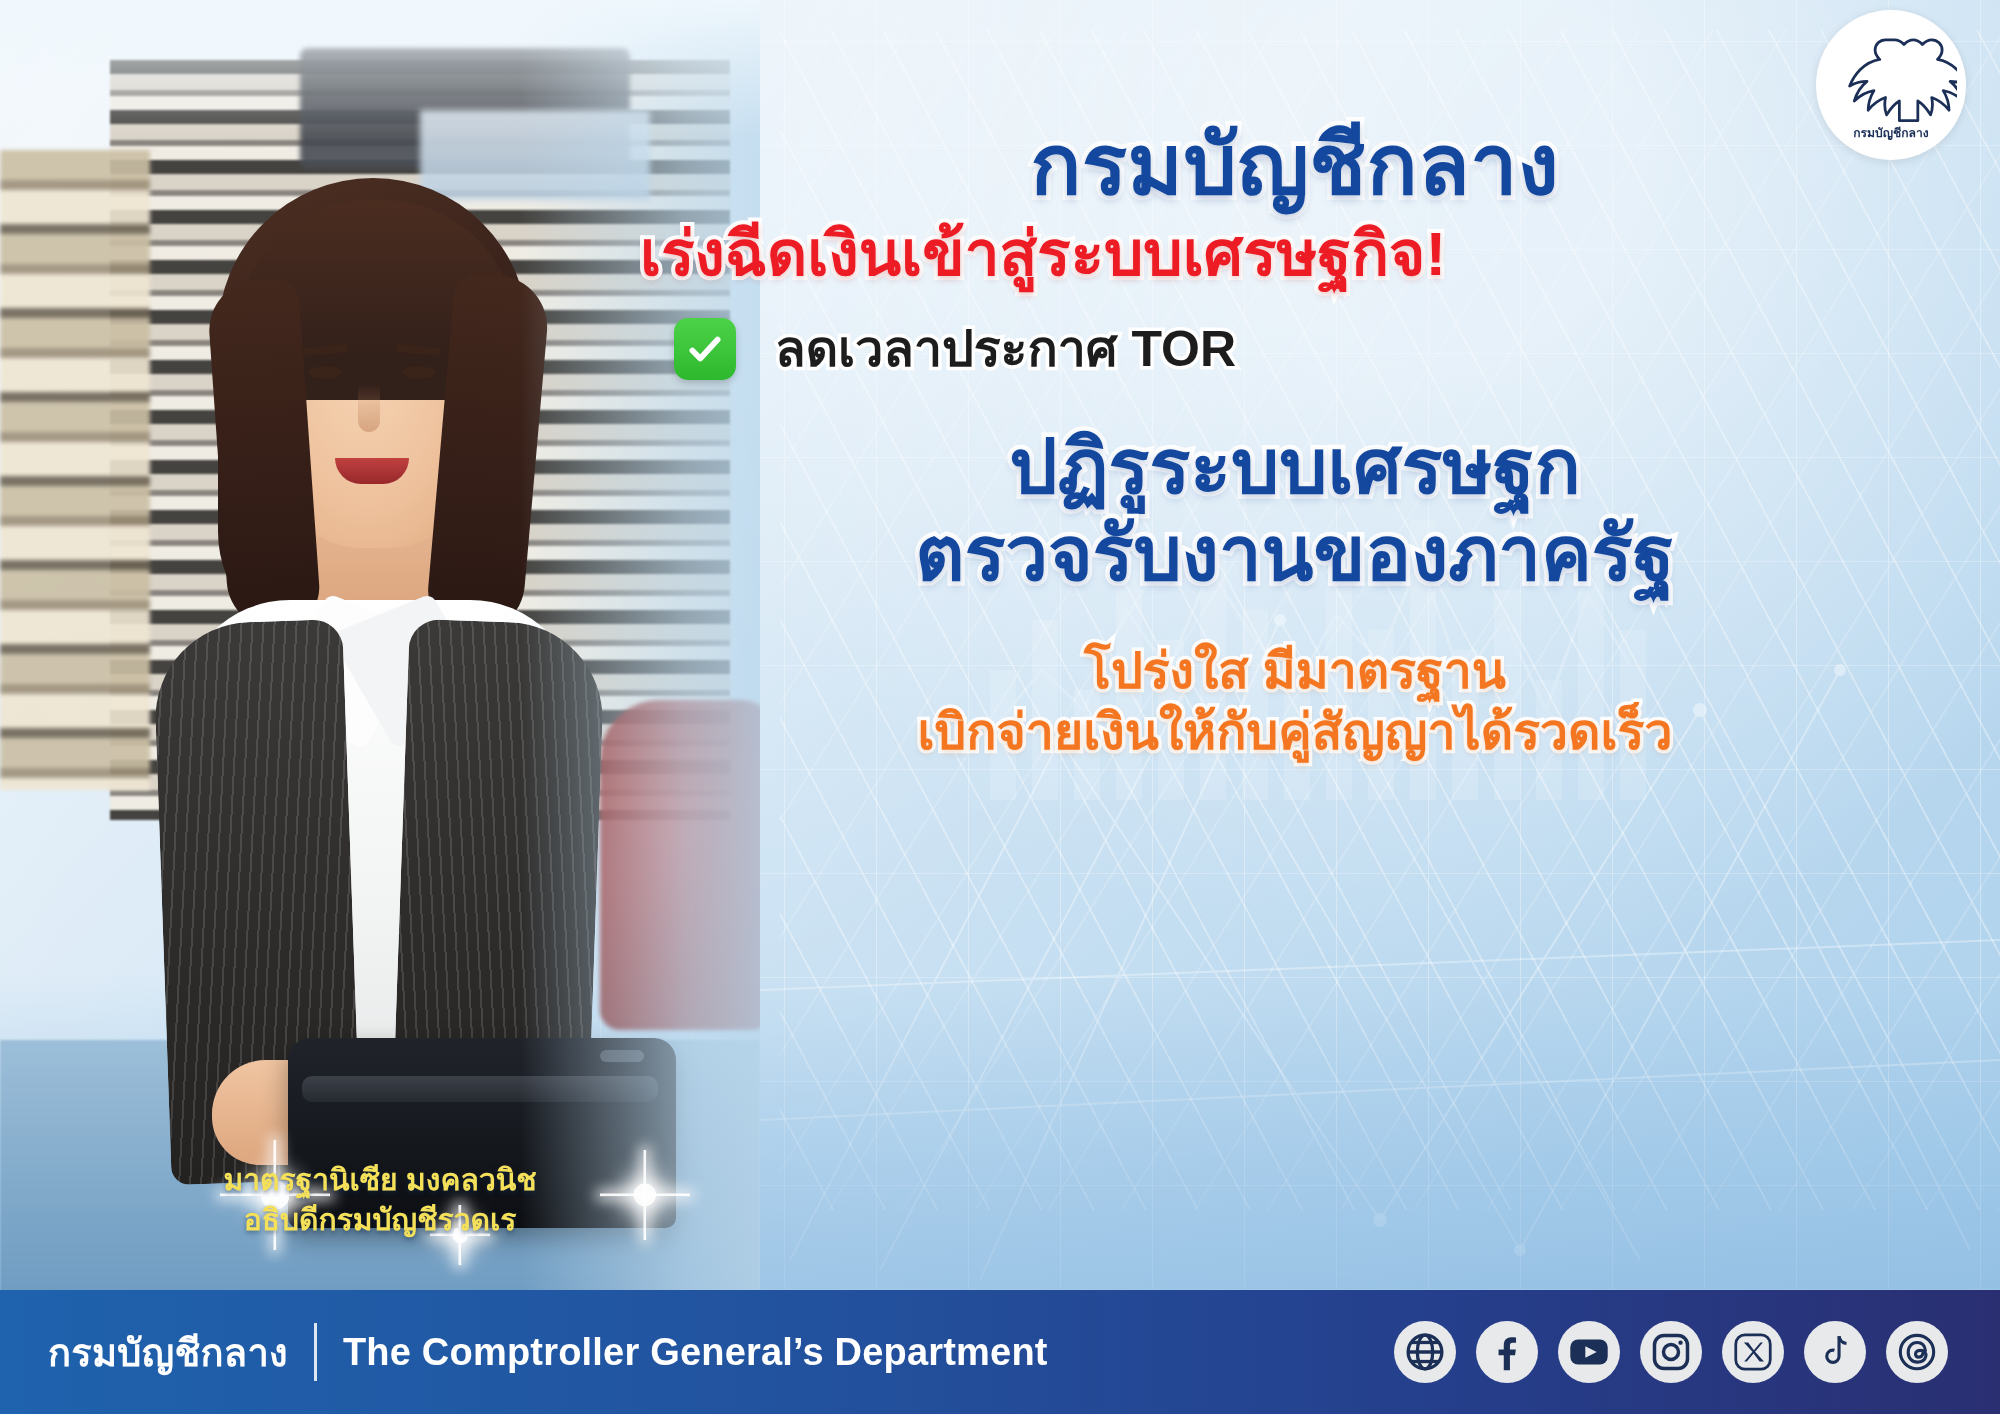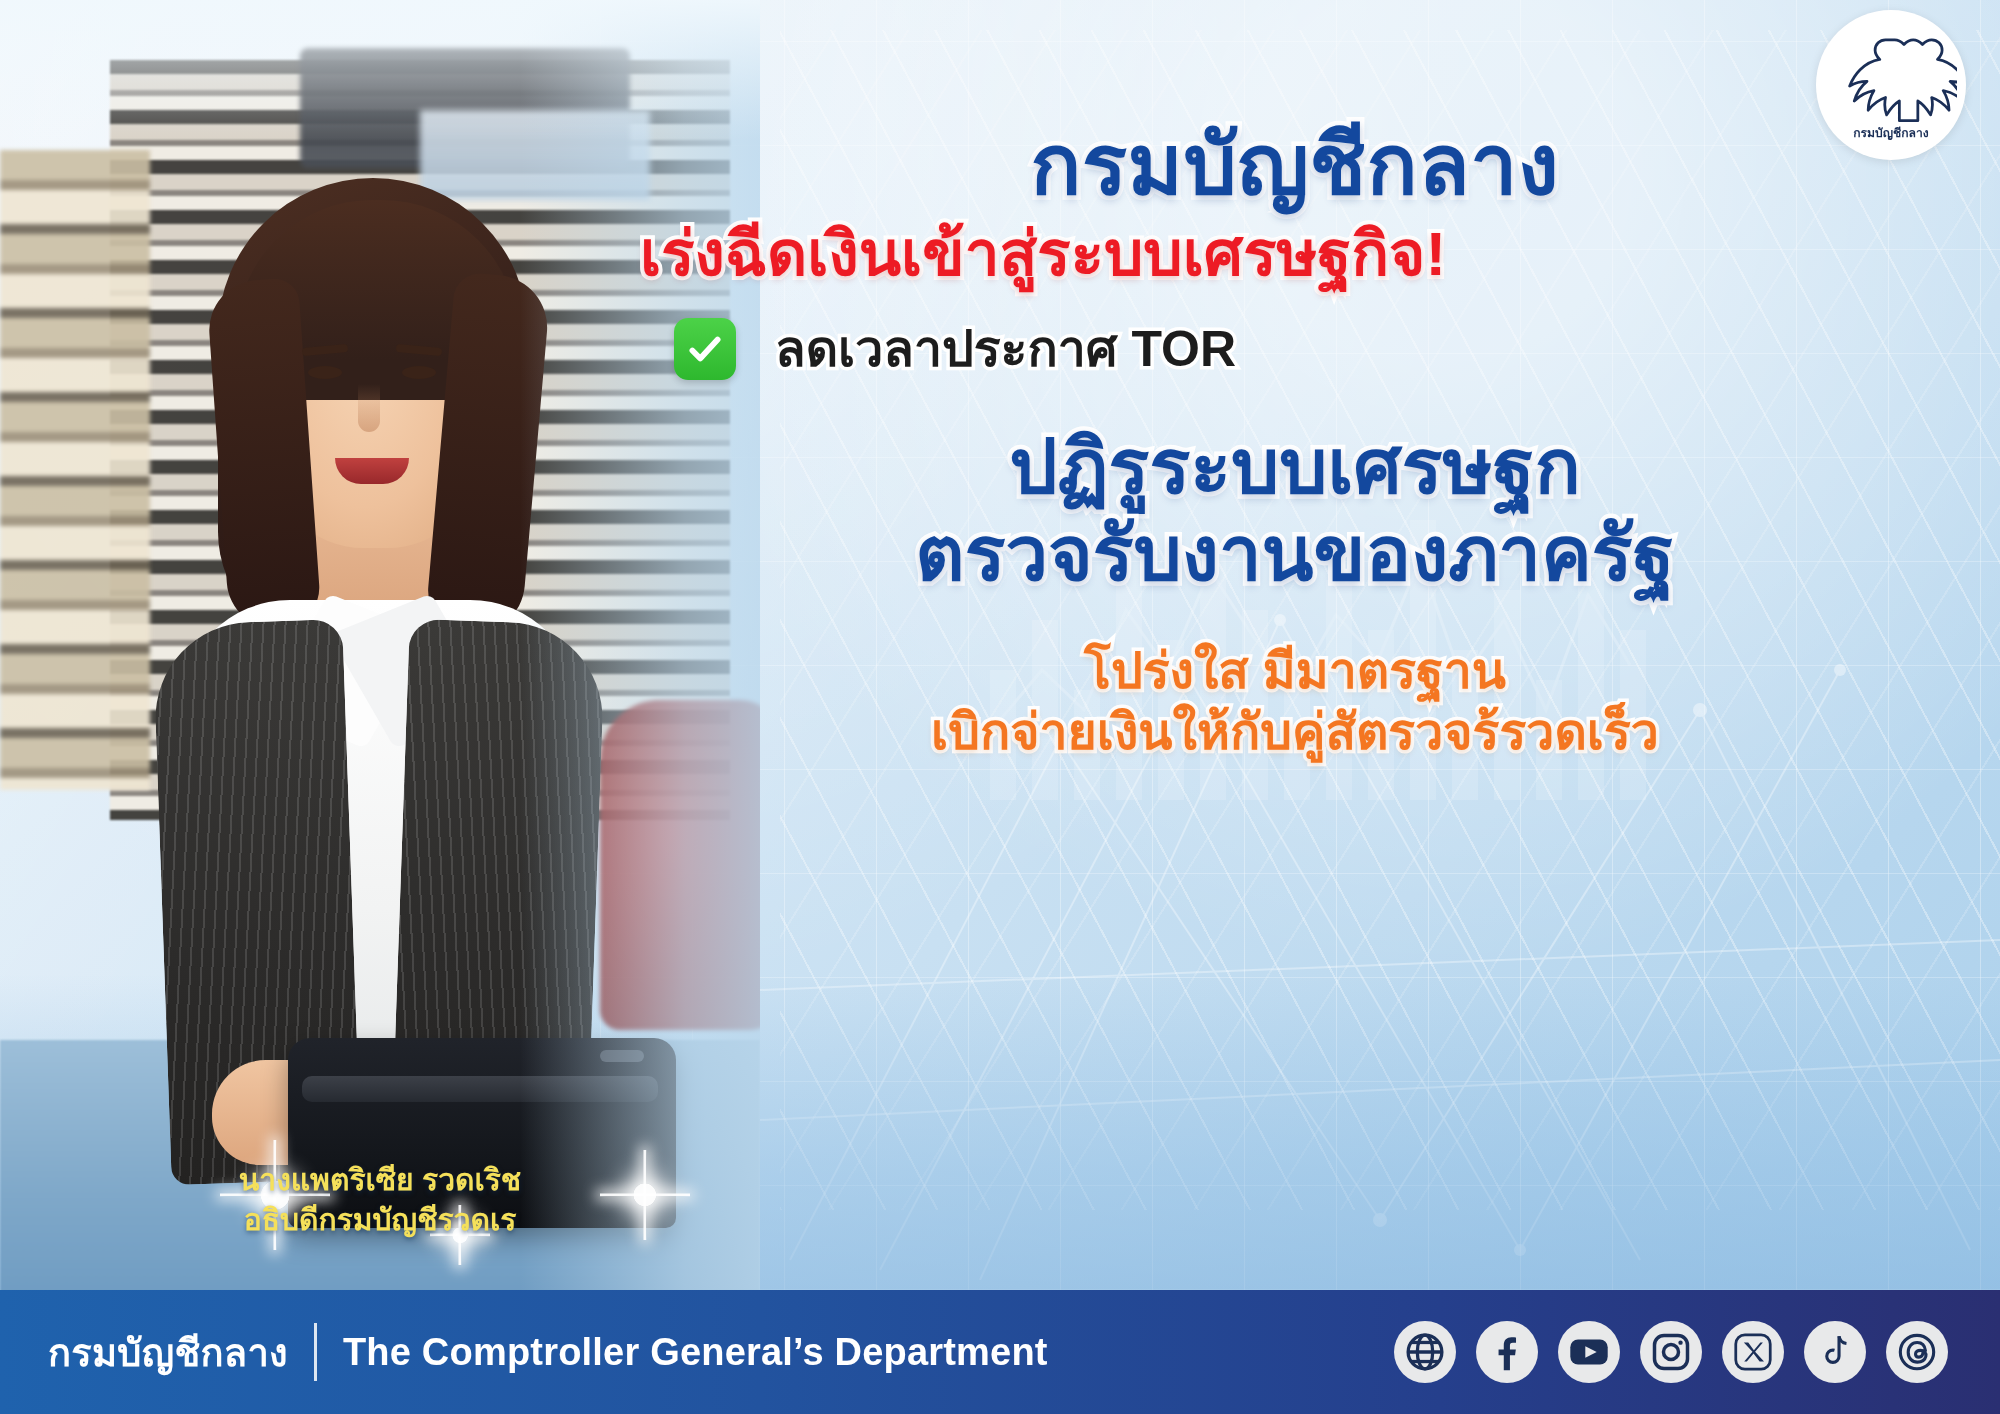--- a/index.html
+++ b/index.html
@@ -437,27 +437,27 @@
 
     </div>
 
     <div class="headline thai">
       <span>ปฏิรูระบบเศรษฐก</span>
       <span class="l2">ตรวจรับงานของภาครัฐ</span>
     </div>
 
     <div class="tagline thai">
       <span>โปร่งใส มีมาตรฐาน</span>
-      <span class="l2">เบิกจ่ายเงินให้กับคู่สัตรวจร้รวดเร็ว</span>
+      <span class="l2">เบิกจ่ายเงินให้กับคู่สัญญาได้รวดเร็ว</span>
     </div>
 
   </div>
 
   <div class="caption thai">
-    <div>นางแพตริเซีย  รวดเริช</div>
+    <div>มาตรฐานิเซีย  มงคลวนิช</div>
     <div>อธิบดีกรมบัญชีรวดเร</div>
   </div>
 
   <div class="footer">
     <div class="footer-left">
       <span class="footer-th thai">กรมบัญชีกลาง</span>
       <span class="footer-div"></span>
       <span class="footer-en">The Comptroller General’s Department</span>
     </div>
 

